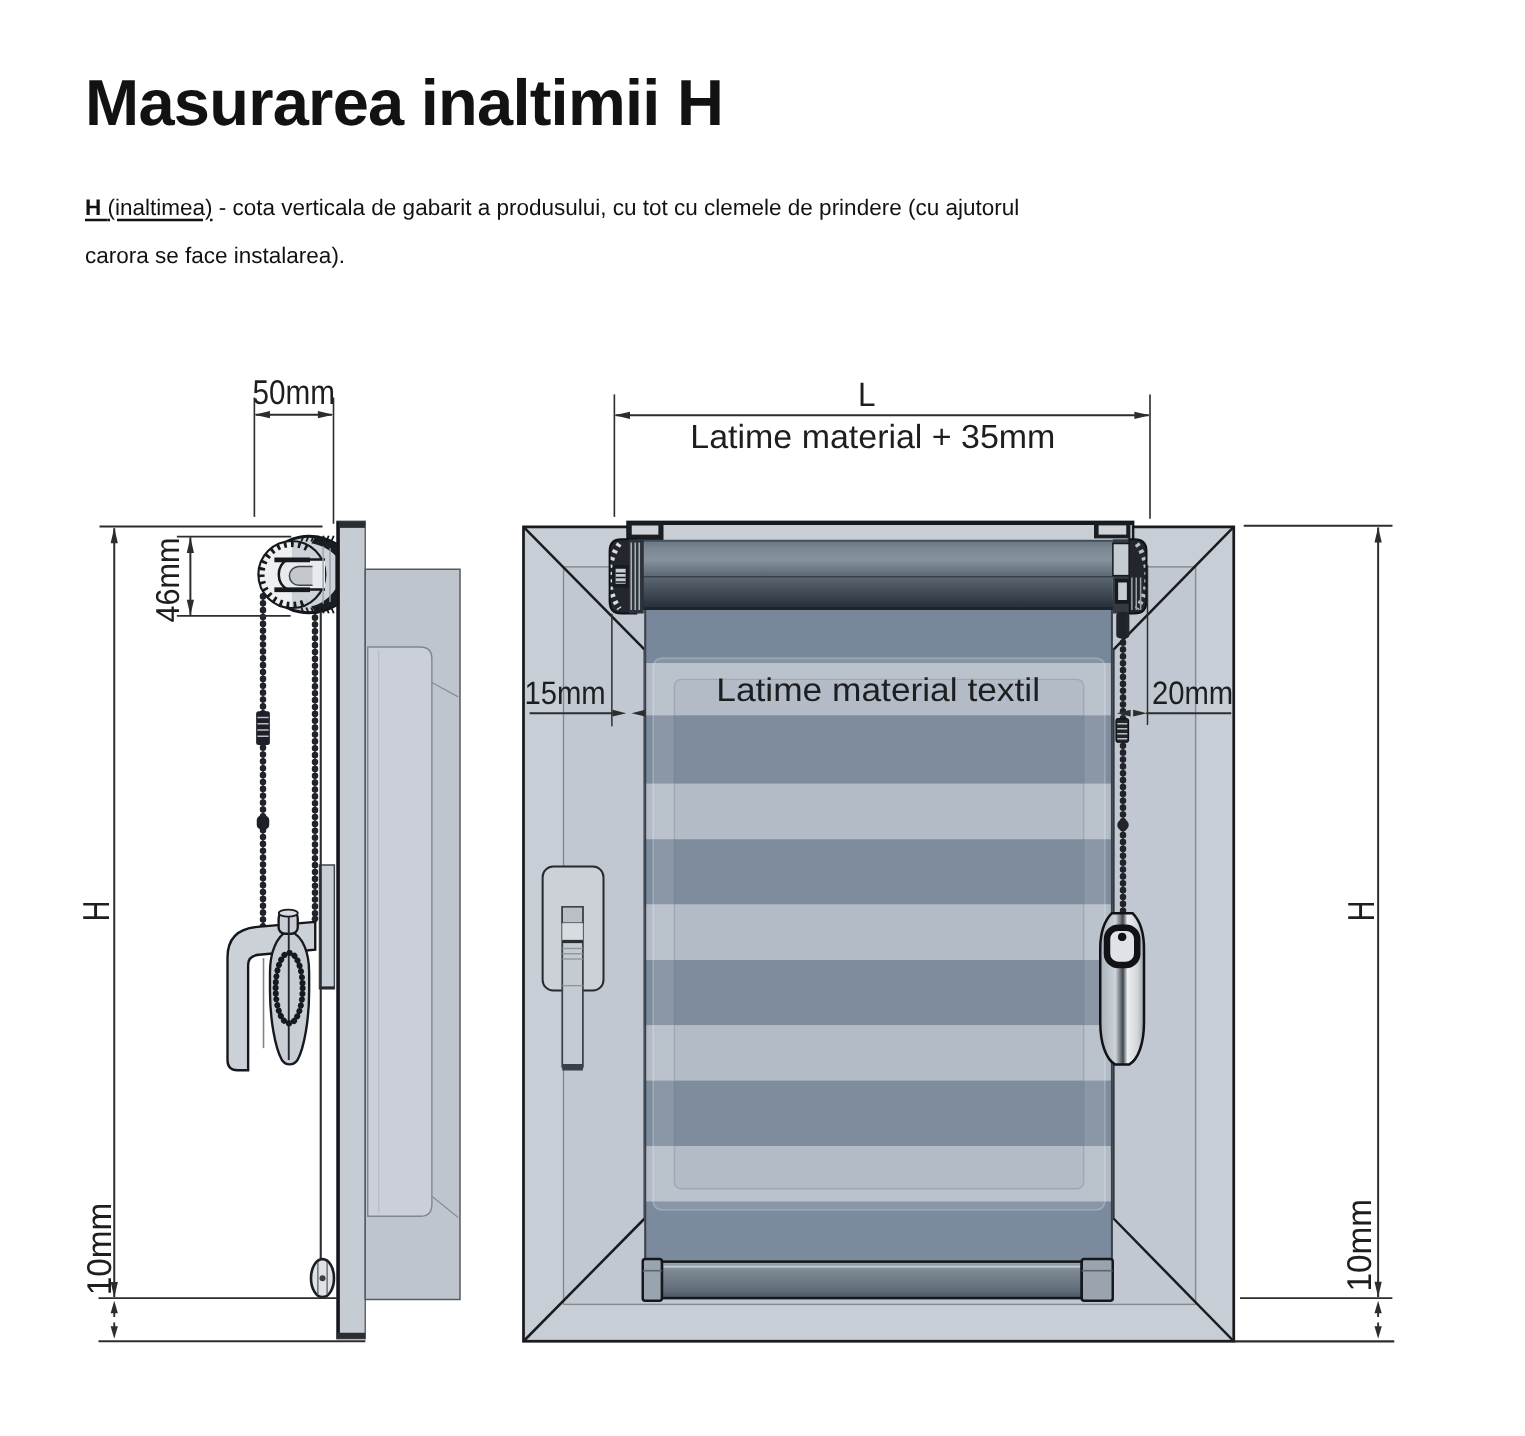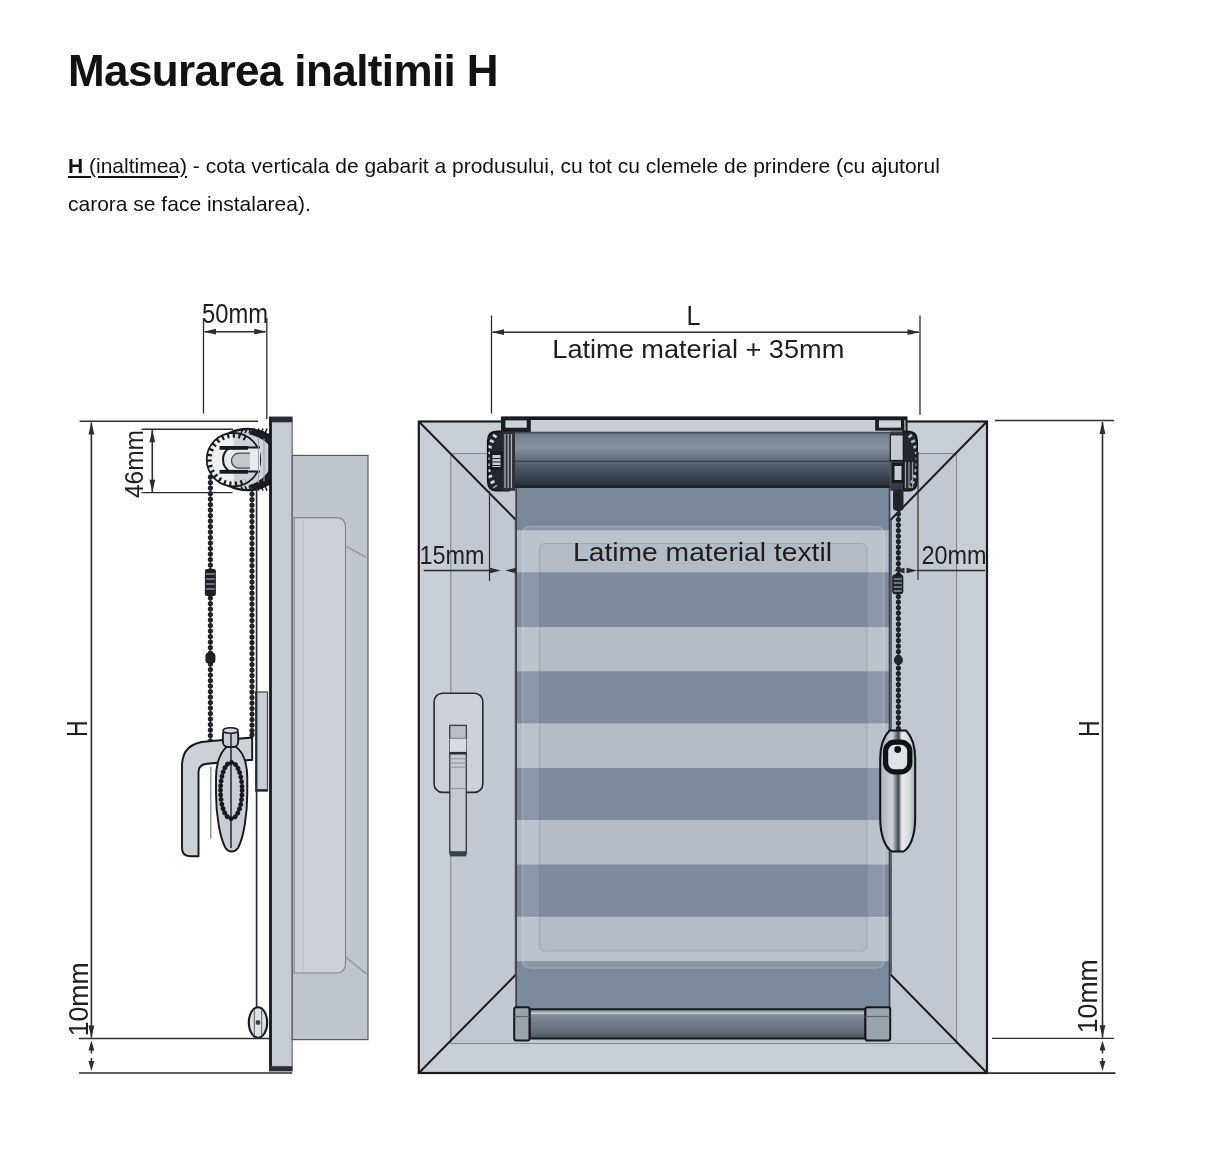--- a/index.html
+++ b/index.html
@@ -1,17 +1,17 @@
 <!DOCTYPE html>
 <html><head><meta charset="utf-8">
 <style>
 html,body{margin:0;padding:0;background:#ffffff;width:1220px;height:1149px;overflow:hidden;}
 body{font-family:"Liberation Sans",sans-serif;color:#121212;position:relative;}
-#title{position:absolute;left:68px;top:48px;font-size:44px;line-height:46px;font-weight:bold;letter-spacing:-0.6px;white-space:nowrap;}
-#para{position:absolute;left:68px;top:147px;width:1150px;font-size:21px;line-height:38px;}
+#title{position:absolute;left:68px;top:60px;font-size:52px;line-height:46px;font-weight:bold;letter-spacing:-0.6px;white-space:nowrap;}
+#para{position:absolute;left:68px;top:147px;width:1150px;font-size:18px;line-height:38px;}
 #diagram{position:absolute;left:0;top:0;}
 u{text-underline-offset:3px;text-decoration-thickness:2px;}
 </style></head>
 <body>
 <div id="diagram"><svg width="1220" height="1149" viewBox="0 0 1220 1149" font-family="Liberation Sans, sans-serif">
       <rect x="418.8" y="421.5" width="568.2" height="651.5" fill="#c8ced6" stroke="#1a1b1e" stroke-width="2.2"></rect>
       <rect x="450.8" y="453.5" width="505.7" height="590.0" fill="#c2c8d1" stroke="#85898f" stroke-width="1.1"></rect>
       <rect x="515.5" y="519.5" width="375.5" height="455.5" fill="#b2b9c4" stroke="#33373d" stroke-width="1.4"></rect>
       <line x1="418.8" y1="421.5" x2="515.5" y2="519.5" stroke="#1a1b1e" stroke-width="2.0"></line>
       <line x1="987" y1="421.5" x2="891" y2="519.5" stroke="#1a1b1e" stroke-width="2.0"></line>

